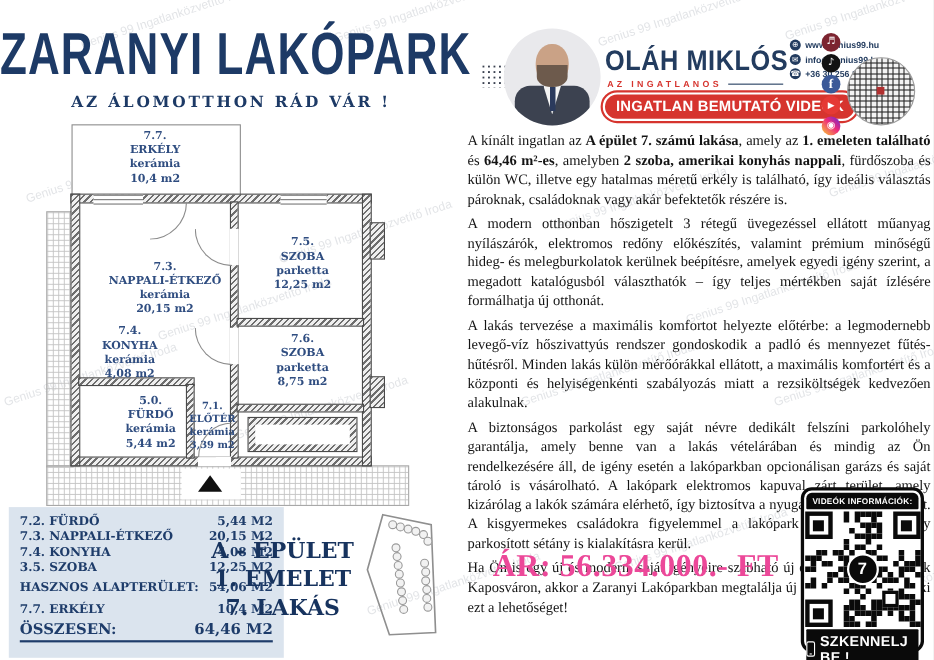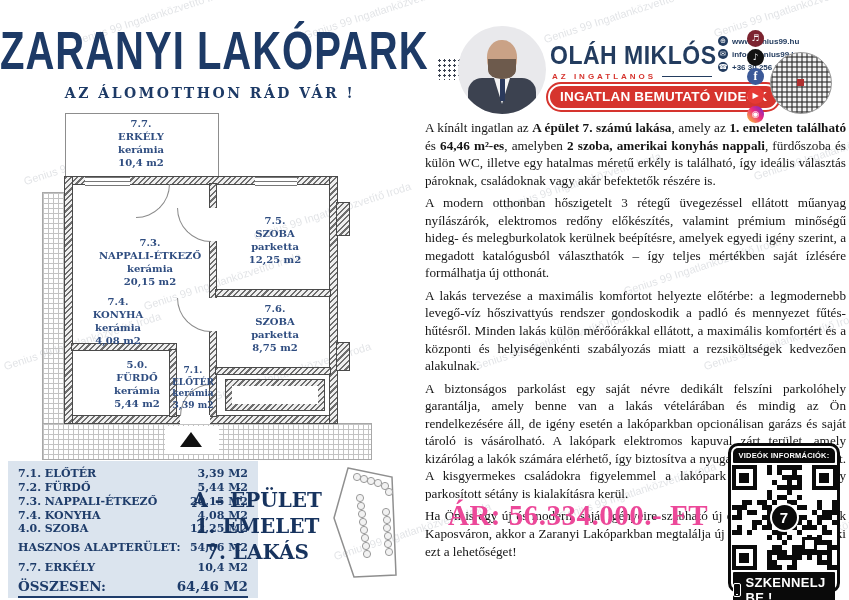--- a/index.html
+++ b/index.html
@@ -242,37 +242,33 @@
       <div>parketta</div>
       <div>8,75 m2</div>
     </div>
 
     <div style="position:absolute;left:135px;top:314px;width:54px;height:28px;background:#fff;"></div>
     <div class="north" style="left:150px;top:320px;"></div>
   </div>
 
   <div class="abs table">
     <div class="trow">
-        <span>7.1. ELŐTÉR</span>
-        <span>3,39 M2</span>
-      </div>
-    <div class="trow">
         <span>7.2. FÜRDŐ</span>
         <span>5,44 M2</span>
       </div>
     <div class="trow">
         <span>7.3. NAPPALI-ÉTKEZŐ</span>
         <span>20,15 M2</span>
       </div>
     <div class="trow">
         <span>7.4. KONYHA</span>
         <span>4,08 M2</span>
       </div>
     <div class="trow">
-        <span>4.0. SZOBA</span>
+        <span>3.5. SZOBA</span>
         <span>12,25 M2</span>
       </div>
     <div class="trow sub">
         <span>HASZNOS ALAPTERÜLET:</span>
         <span>54,06 M2</span>
       </div>
     <div class="trow balc">
         <span>7.7. ERKÉLY</span>
         <span>10,4 M2</span>
       </div>

